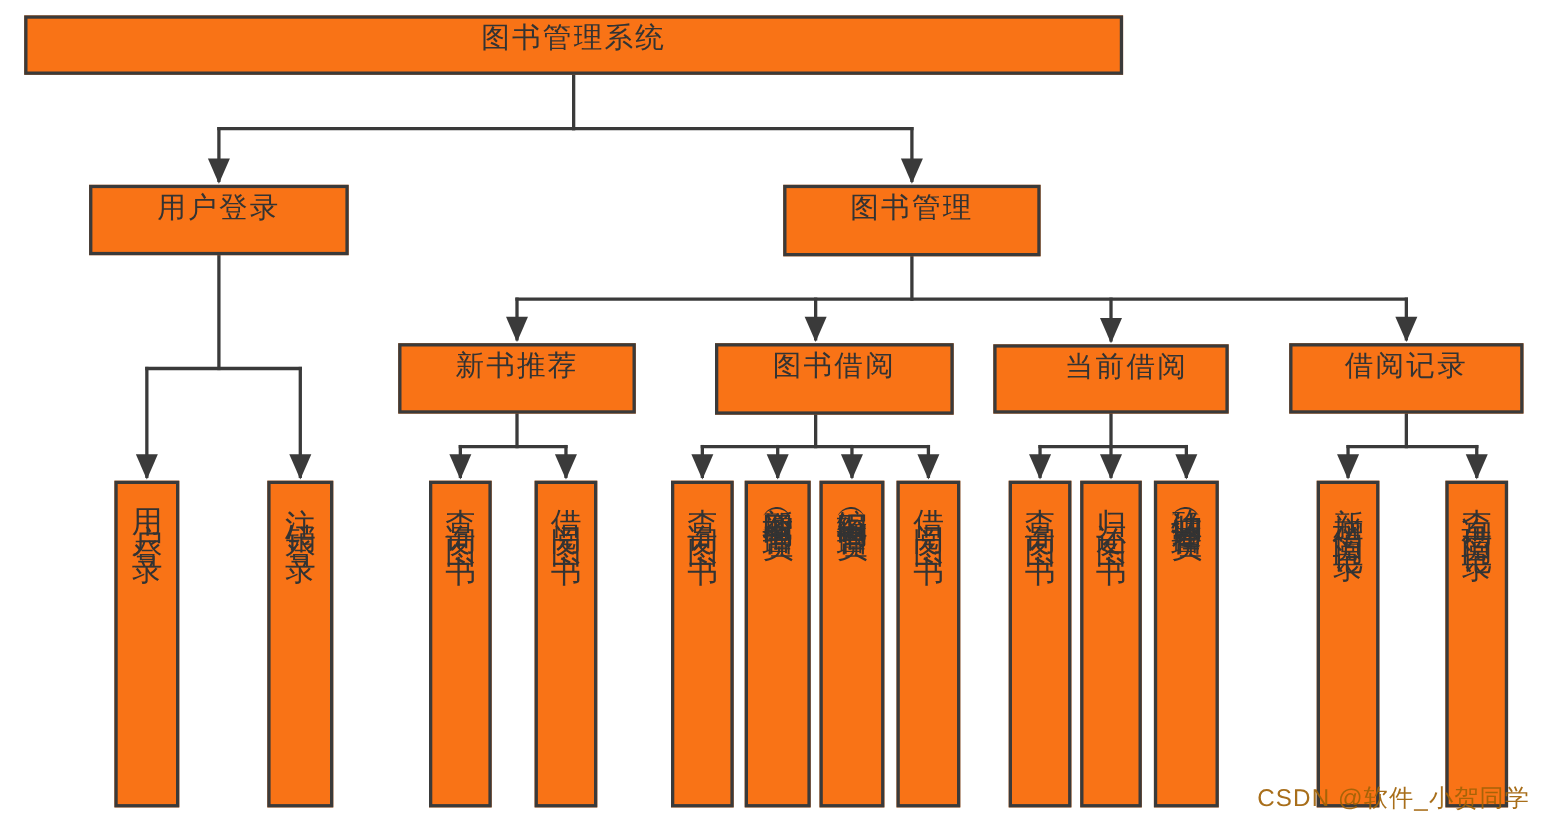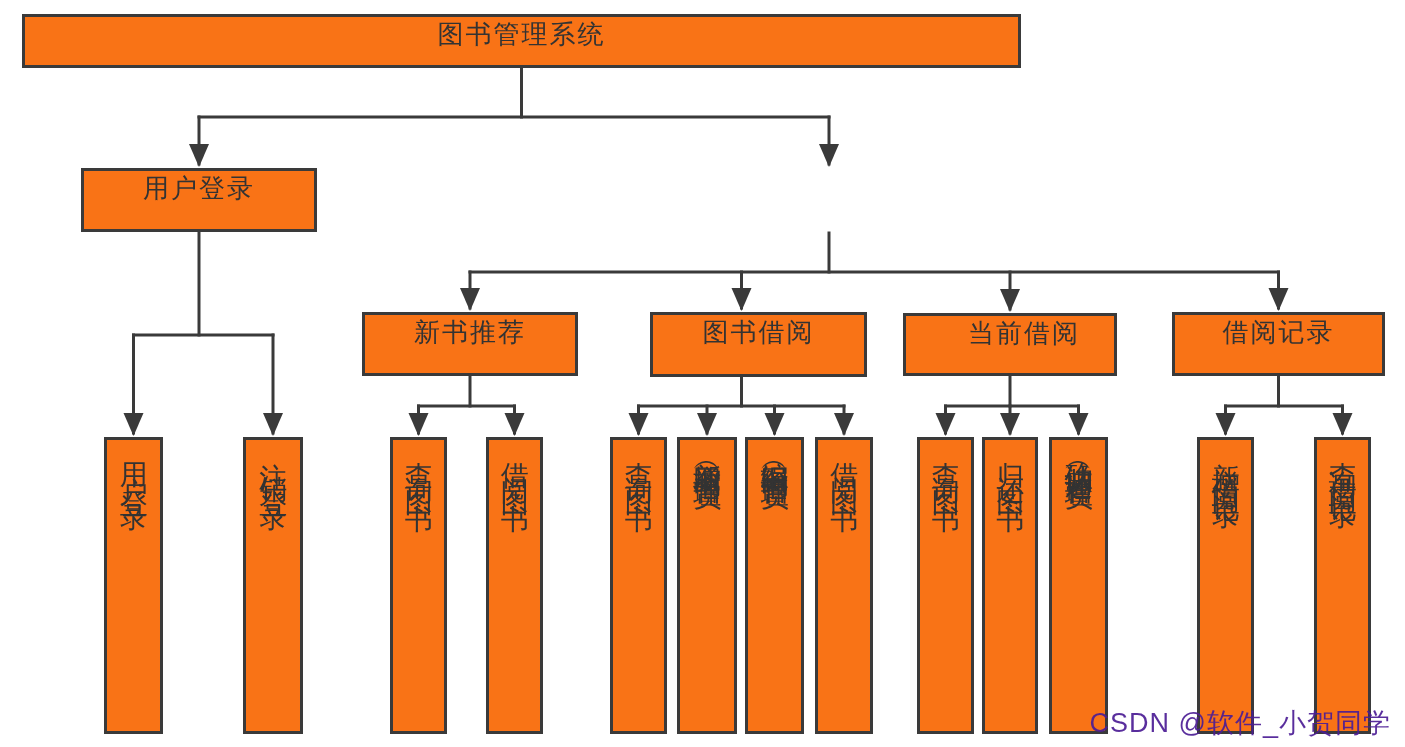--- a/index.html
+++ b/index.html
@@ -45,23 +45,23 @@
     font-size: 28px;
     line-height: 1.05;
   }
   .ls-loose  { letter-spacing: 14px; }
   .ls-medium { letter-spacing: 8px; }
   .ls-tight  { letter-spacing: 3px; }
   .watermark {
     position: absolute;
     right: 14px;
     bottom: 6px;
-    font-size: 27px;
+    font-size: 22px;
     letter-spacing: 1px;
-    color: #4c1d95;
+    color: #a16207;
     opacity: 0.92;
     z-index: 5;
     white-space: nowrap;
   }
 </style>
 </head>
 <body>
 
 <div class="canvas" id="canvas">
   <svg id="connectors" viewBox="0 0 1405 747" xmlns="http://www.w3.org/2000/svg">
@@ -125,20 +125,23 @@
     </div>
     <div class="node h" style="left: 81px; top: 168px; width: 236px; height: 64px;">
       <span>用户登录</span>
     </div>
     <div class="node v" style="left: 104px; top: 437px; width: 59px; height: 297px;">
       <span class="vtext ls-loose">用户登录</span>
     </div>
     <div class="node v" style="left: 243px; top: 437px; width: 60px; height: 297px;">
       <span class="vtext ls-loose">注销登录</span>
     </div>
+    <div class="node h" style="left: 712px; top: 168px; width: 234px; height: 65px;">
+      <span>图书管理</span>
+    </div>
     <div class="node h" style="left: 362px; top: 312px; width: 216px; height: 64px;">
       <span>新书推荐</span>
     </div>
     <div class="node v" style="left: 390px; top: 437px; width: 57px; height: 297px;">
       <span class="vtext ls-loose">查询图书</span>
     </div>
     <div class="node v" style="left: 486px; top: 437px; width: 57px; height: 297px;">
       <span class="vtext ls-loose">借阅图书</span>
     </div>
     <div class="node h" style="left: 650px; top: 312px; width: 217px; height: 65px;">

